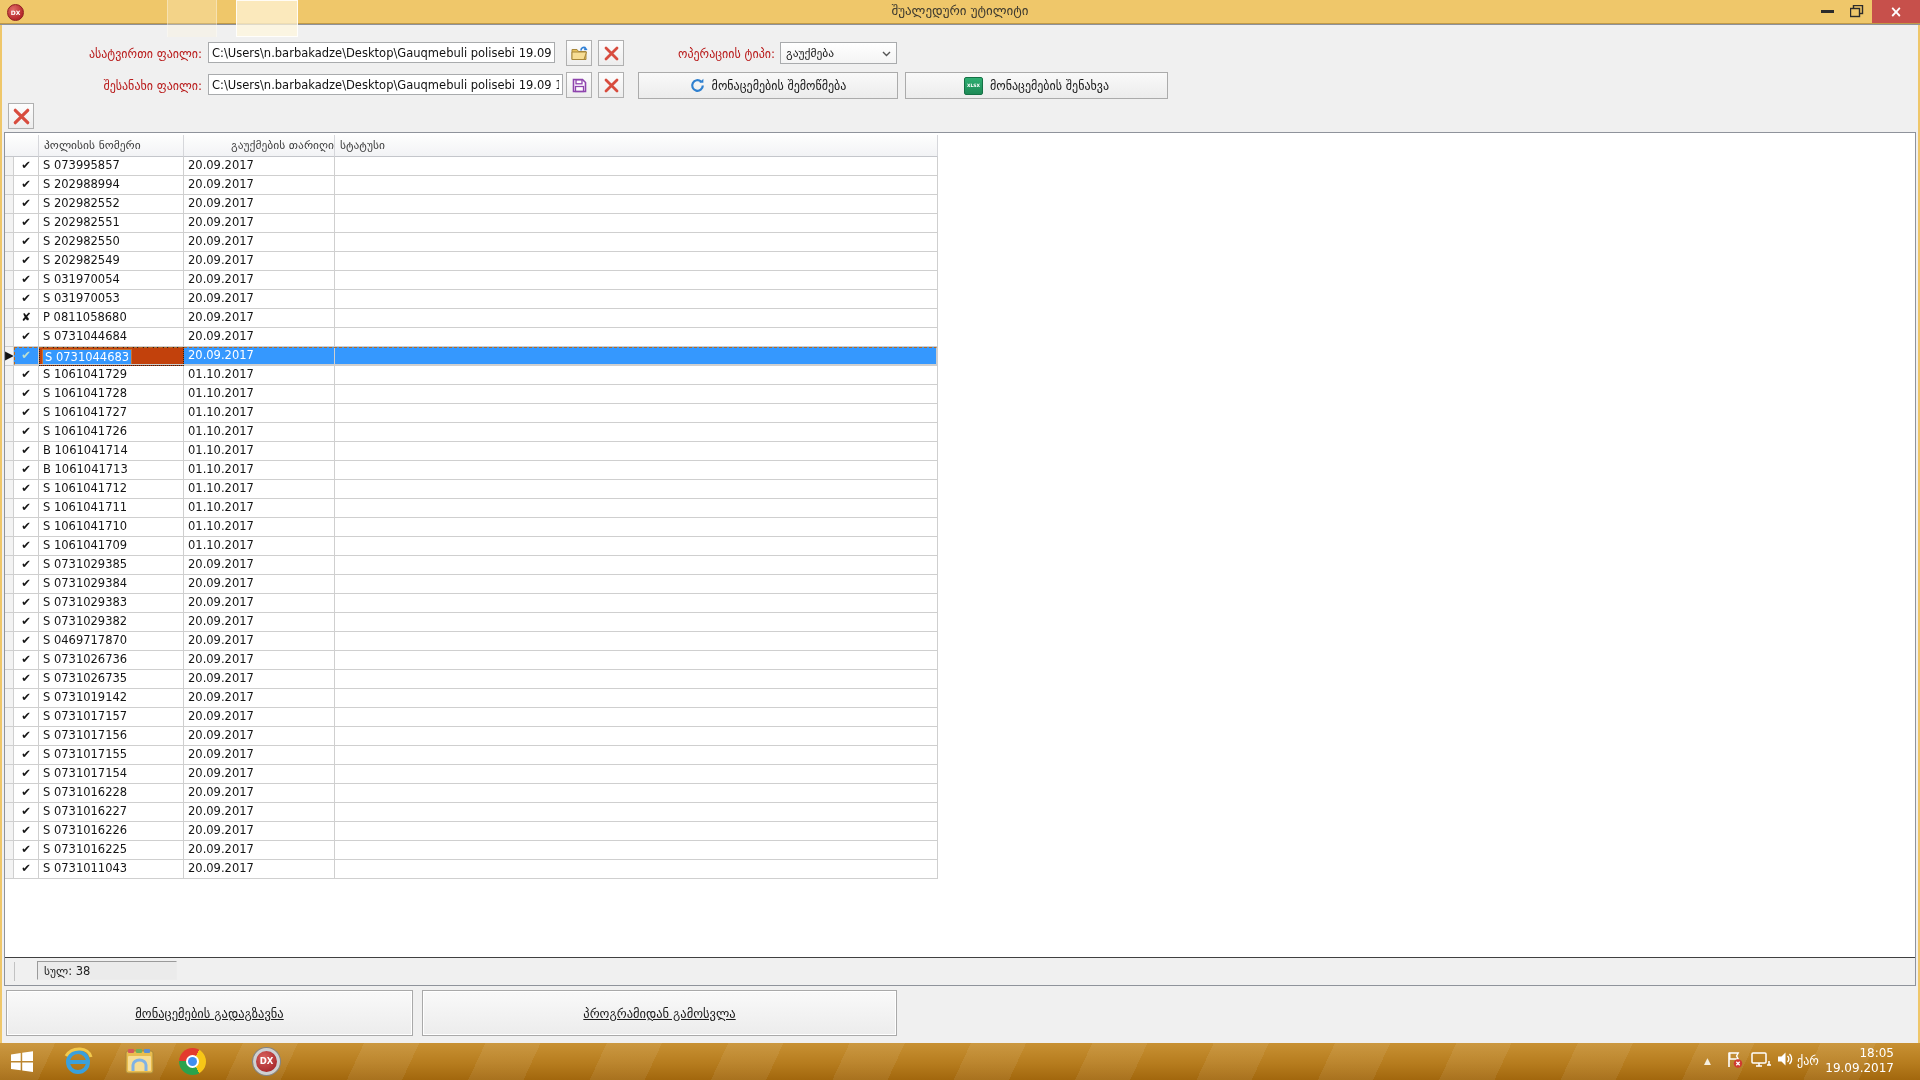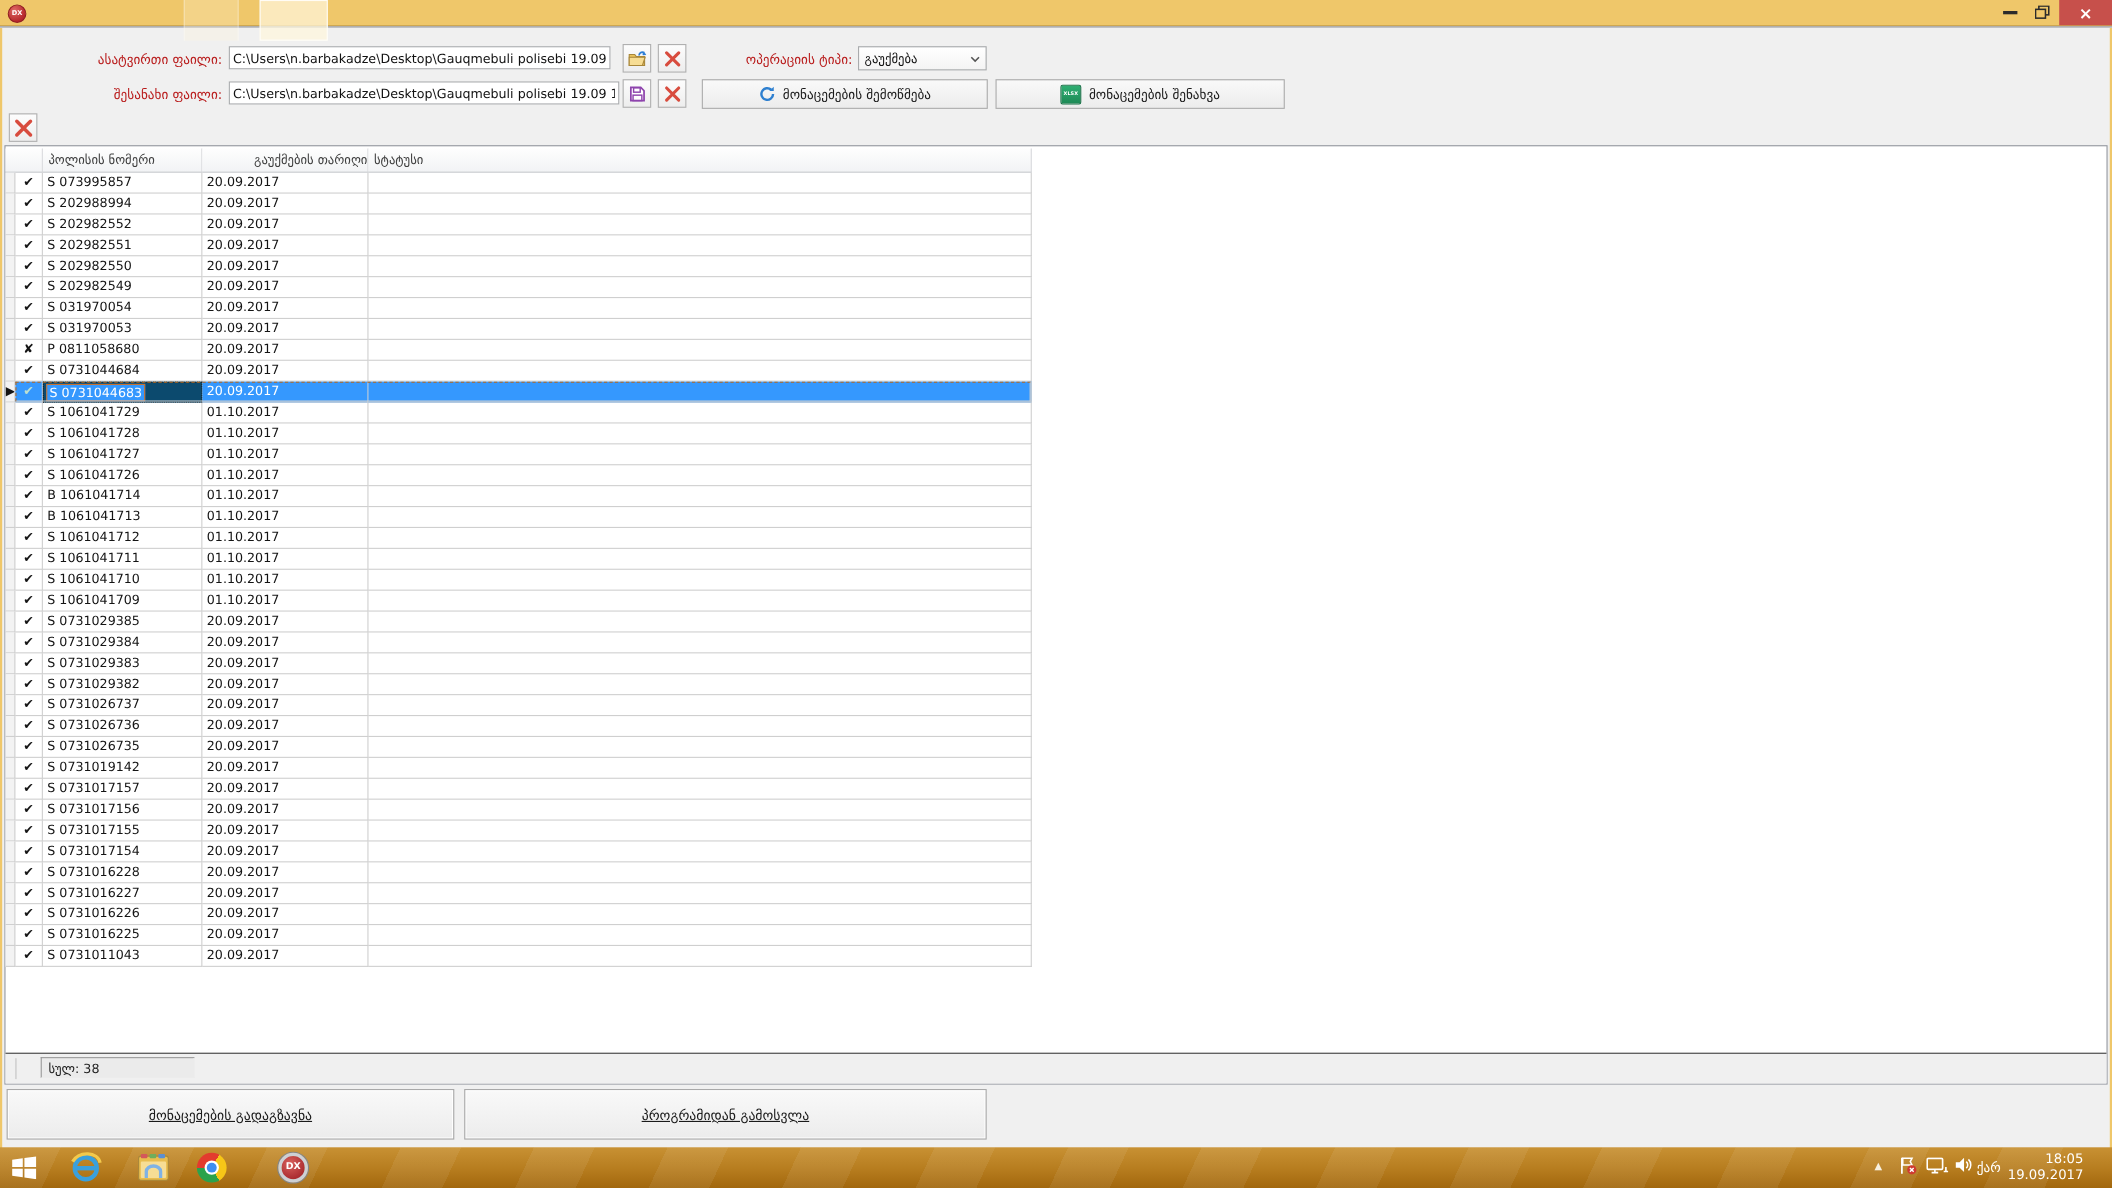--- a/index.html
+++ b/index.html
@@ -44,21 +44,21 @@
             font-size:11.5px;line-height:17px;color:#141414;overflow:hidden;white-space:nowrap;}
   .c-ind{width:9px;background:#f3f3f3;font-size:7px;line-height:18px;color:#111;text-align:center;padding:0;}
   .c-chk{width:25px;text-align:center;font-size:13px;line-height:17px;}
   .c-pol{width:145px;padding-left:4px;}
   .c-date{width:151px;padding-left:4px;}
   .c-status{width:603px;}
   .check{color:#5ba57b;font-weight:bold;}
   .cross{color:#dd4b3e;font-weight:bold;font-size:15px;}
   .sel .c-chk{background:#3598fe;color:#bfe0cf;}
   .sel .c-date,.sel .c-status{background:#3598fe;color:#fff;}
-  .sel .c-pol{background:#0c4a6e;border:1px dotted #222;padding:0 0 0 2px;}
+  .sel .c-pol{background:#c2410c;border:1px dotted #222;padding:0 0 0 2px;}
   .edit-sel{display:inline-block;background:#3598fe;color:#fff;border:1px solid #c8722f;
             padding:0 2px;margin-top:1px;font-size:11.5px;line-height:14px;}
   .sel-outline{position:absolute;left:9px;top:0;width:923px;height:18px;border:1px dashed #b5681f;pointer-events:none;}
   #grid-footer{position:absolute;left:0;right:0;bottom:0;height:27px;background:#f0f0f0;border-top:1px solid #404040;}
   #foot-sep{position:absolute;left:9px;top:4px;bottom:4px;width:1px;background:#c2c2c2;}
   #total-box{position:absolute;left:32px;top:3px;width:140px;height:19px;box-sizing:border-box;background:#ebebeb;
              border:1px solid;border-color:#9a9a9a #ececec #ececec #9a9a9a;font-size:11.5px;color:#222;
              padding:2px 0 0 6px;}
 
   
@@ -84,20 +84,21 @@
   #clock{position:absolute;left:1818px;top:1046px;width:76px;text-align:right;color:#fff;font-size:12px;line-height:15px;}
   .tray-ic{position:absolute;}
 </style>
 </head>
 <body>
 
 <div id="stage">
 
   <div id="titlebar">
     <div id="app-icon">DX</div>
+    <div id="win-title">შუალედური უტილიტი</div>
     <div id="btn-min">
         <i></i>
       </div>
     <div id="btn-max">
       <svg width="14" height="13" viewBox="0 0 14 13">
         <rect x="3.5" y="0.5" width="9" height="8" fill="none" stroke="#2b2b2b" stroke-width="1.4"></rect>
         <rect x="0.5" y="3.5" width="9" height="8" fill="#efc76a" stroke="#2b2b2b" stroke-width="1.4"></rect>
       </svg>
     </div>
     <div id="btn-close">
@@ -339,21 +340,21 @@
         <div class="grow" style="top: 480px;">
           <div class="c-ind"></div>
           <div class="c-chk check">✔</div>
           <div class="c-pol">S 0731029382</div>
           <div class="c-date">20.09.2017</div>
           <div class="c-status"></div>
         </div>
         <div class="grow" style="top: 499px;">
           <div class="c-ind"></div>
           <div class="c-chk check">✔</div>
-          <div class="c-pol">S 0731026737</div>
+          <div class="c-pol">S 0469717870</div>
           <div class="c-date">20.09.2017</div>
           <div class="c-status"></div>
         </div>
         <div class="grow" style="top: 518px;">
           <div class="c-ind"></div>
           <div class="c-chk check">✔</div>
           <div class="c-pol">S 0731026736</div>
           <div class="c-date">20.09.2017</div>
           <div class="c-status"></div>
         </div>

